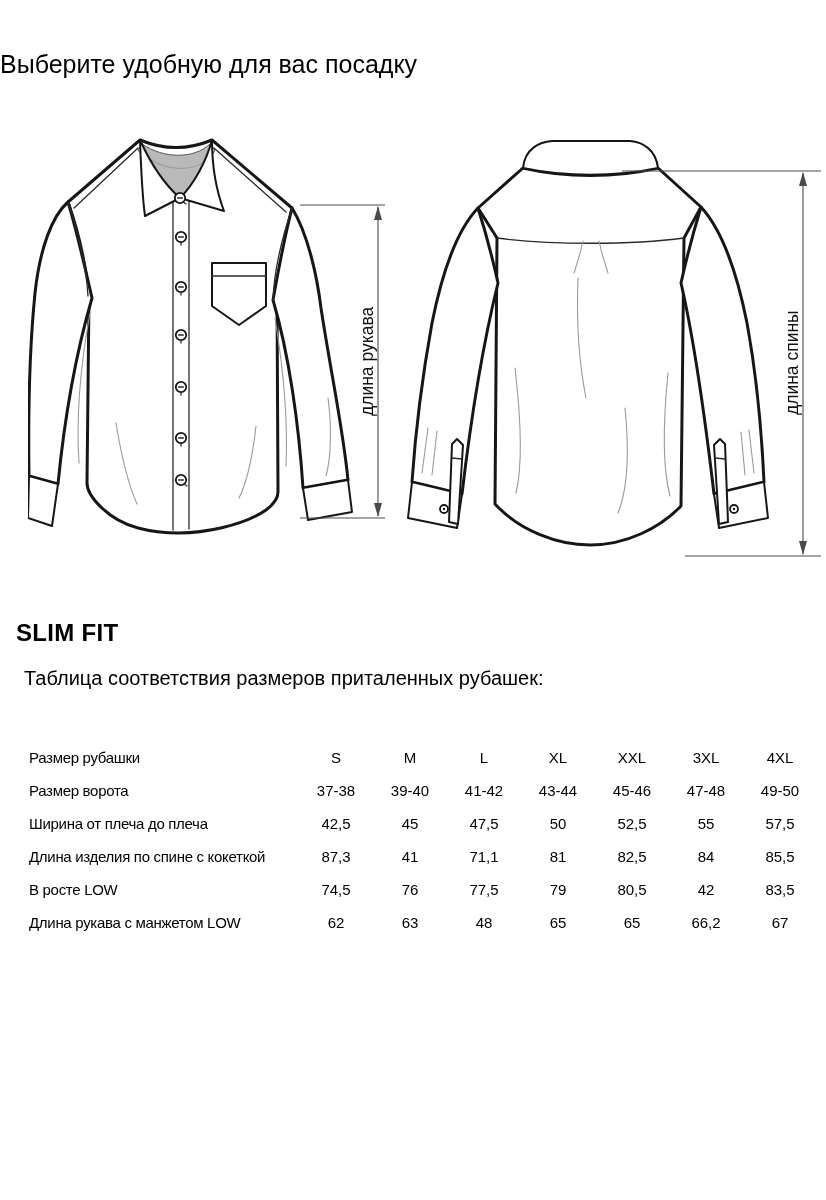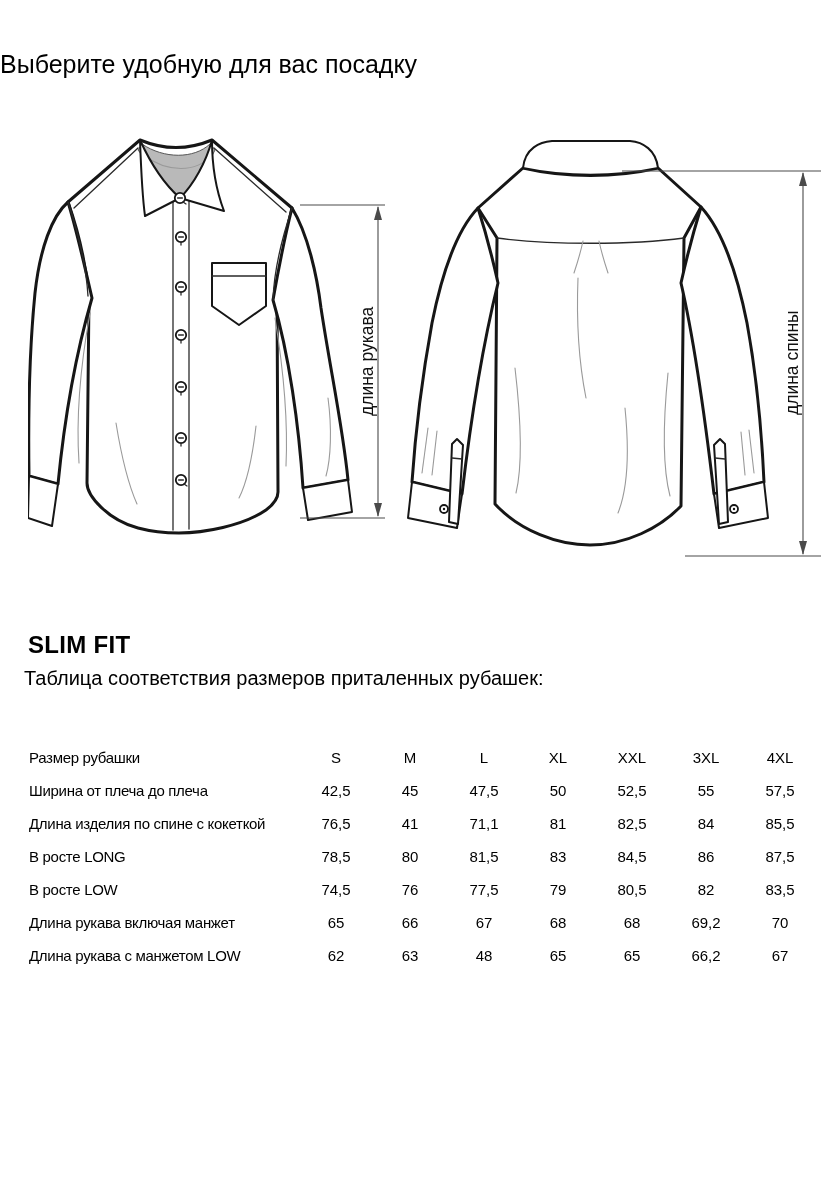--- a/index.html
+++ b/index.html
@@ -7,21 +7,21 @@
     position:relative; width:826px; height:1200px; background:#ffffff;
     font-family:"Liberation Sans", sans-serif; color:#000; overflow:hidden;
   }
   .title {
     position:absolute; top:50px; left:0; width:100%;
     text-align:left; font-size:25px; font-weight:normal; margin:0;
   }
   .svg-front { position:absolute; left:28px; top:128px; }
   .svg-back  { position:absolute; left:400px; top:128px; }
   .fit-heading {
-    position:absolute; left:12px; top:615px; margin:16px;
+    position:absolute; left:12px; top:615px; margin:4px;
     font-size:24px; font-weight:bold; letter-spacing:0.3px;
   }
   .caption {
     position:absolute; left:12px; top:655px; margin:12px; font-size:20px;
   }
   table.sizes {
     position:absolute; left:29px; top:741px; width:788px;
     border-collapse:collapse; table-layout:fixed; font-size:15px;
   }
   table.sizes td { height:33px; padding:0; white-space:nowrap; overflow:visible; }
@@ -189,68 +189,58 @@
           <td class="label">Размер рубашки</td>
           <td class="val">S</td>
           <td class="val">M</td>
           <td class="val">L</td>
           <td class="val">XL</td>
           <td class="val">XXL</td>
           <td class="val">3XL</td>
           <td class="val">4XL</td>
         </tr>
         <tr>
+          <td class="label">Размер ворота</td>
+          <td class="val">37-38</td>
+          <td class="val">39-40</td>
+          <td class="val">41-42</td>
+          <td class="val">43-44</td>
+          <td class="val">45-46</td>
+          <td class="val">47-48</td>
+          <td class="val">49-50</td>
+        </tr>
+        <tr>
           <td class="label">Ширина от плеча до плеча</td>
           <td class="val">42,5</td>
           <td class="val">45</td>
           <td class="val">47,5</td>
           <td class="val">50</td>
           <td class="val">52,5</td>
           <td class="val">55</td>
           <td class="val">57,5</td>
         </tr>
         <tr>
           <td class="label">Длина изделия по спине с кокеткой</td>
-          <td class="val">76,5</td>
+          <td class="val">87,3</td>
           <td class="val">41</td>
           <td class="val">71,1</td>
           <td class="val">81</td>
           <td class="val">82,5</td>
           <td class="val">84</td>
           <td class="val">85,5</td>
         </tr>
         <tr>
-          <td class="label">В росте LONG</td>
-          <td class="val">78,5</td>
-          <td class="val">80</td>
-          <td class="val">81,5</td>
-          <td class="val">83</td>
-          <td class="val">84,5</td>
-          <td class="val">86</td>
-          <td class="val">87,5</td>
-        </tr>
-        <tr>
           <td class="label">В росте LOW</td>
           <td class="val">74,5</td>
           <td class="val">76</td>
           <td class="val">77,5</td>
           <td class="val">79</td>
           <td class="val">80,5</td>
-          <td class="val">82</td>
+          <td class="val">42</td>
           <td class="val">83,5</td>
-        </tr>
-        <tr>
-          <td class="label">Длина рукава включая манжет</td>
-          <td class="val">65</td>
-          <td class="val">66</td>
-          <td class="val">67</td>
-          <td class="val">68</td>
-          <td class="val">68</td>
-          <td class="val">69,2</td>
-          <td class="val">70</td>
         </tr>
         <tr>
           <td class="label">Длина рукава с манжетом LOW</td>
           <td class="val">62</td>
           <td class="val">63</td>
           <td class="val">48</td>
           <td class="val">65</td>
           <td class="val">65</td>
           <td class="val">66,2</td>
           <td class="val">67</td>

